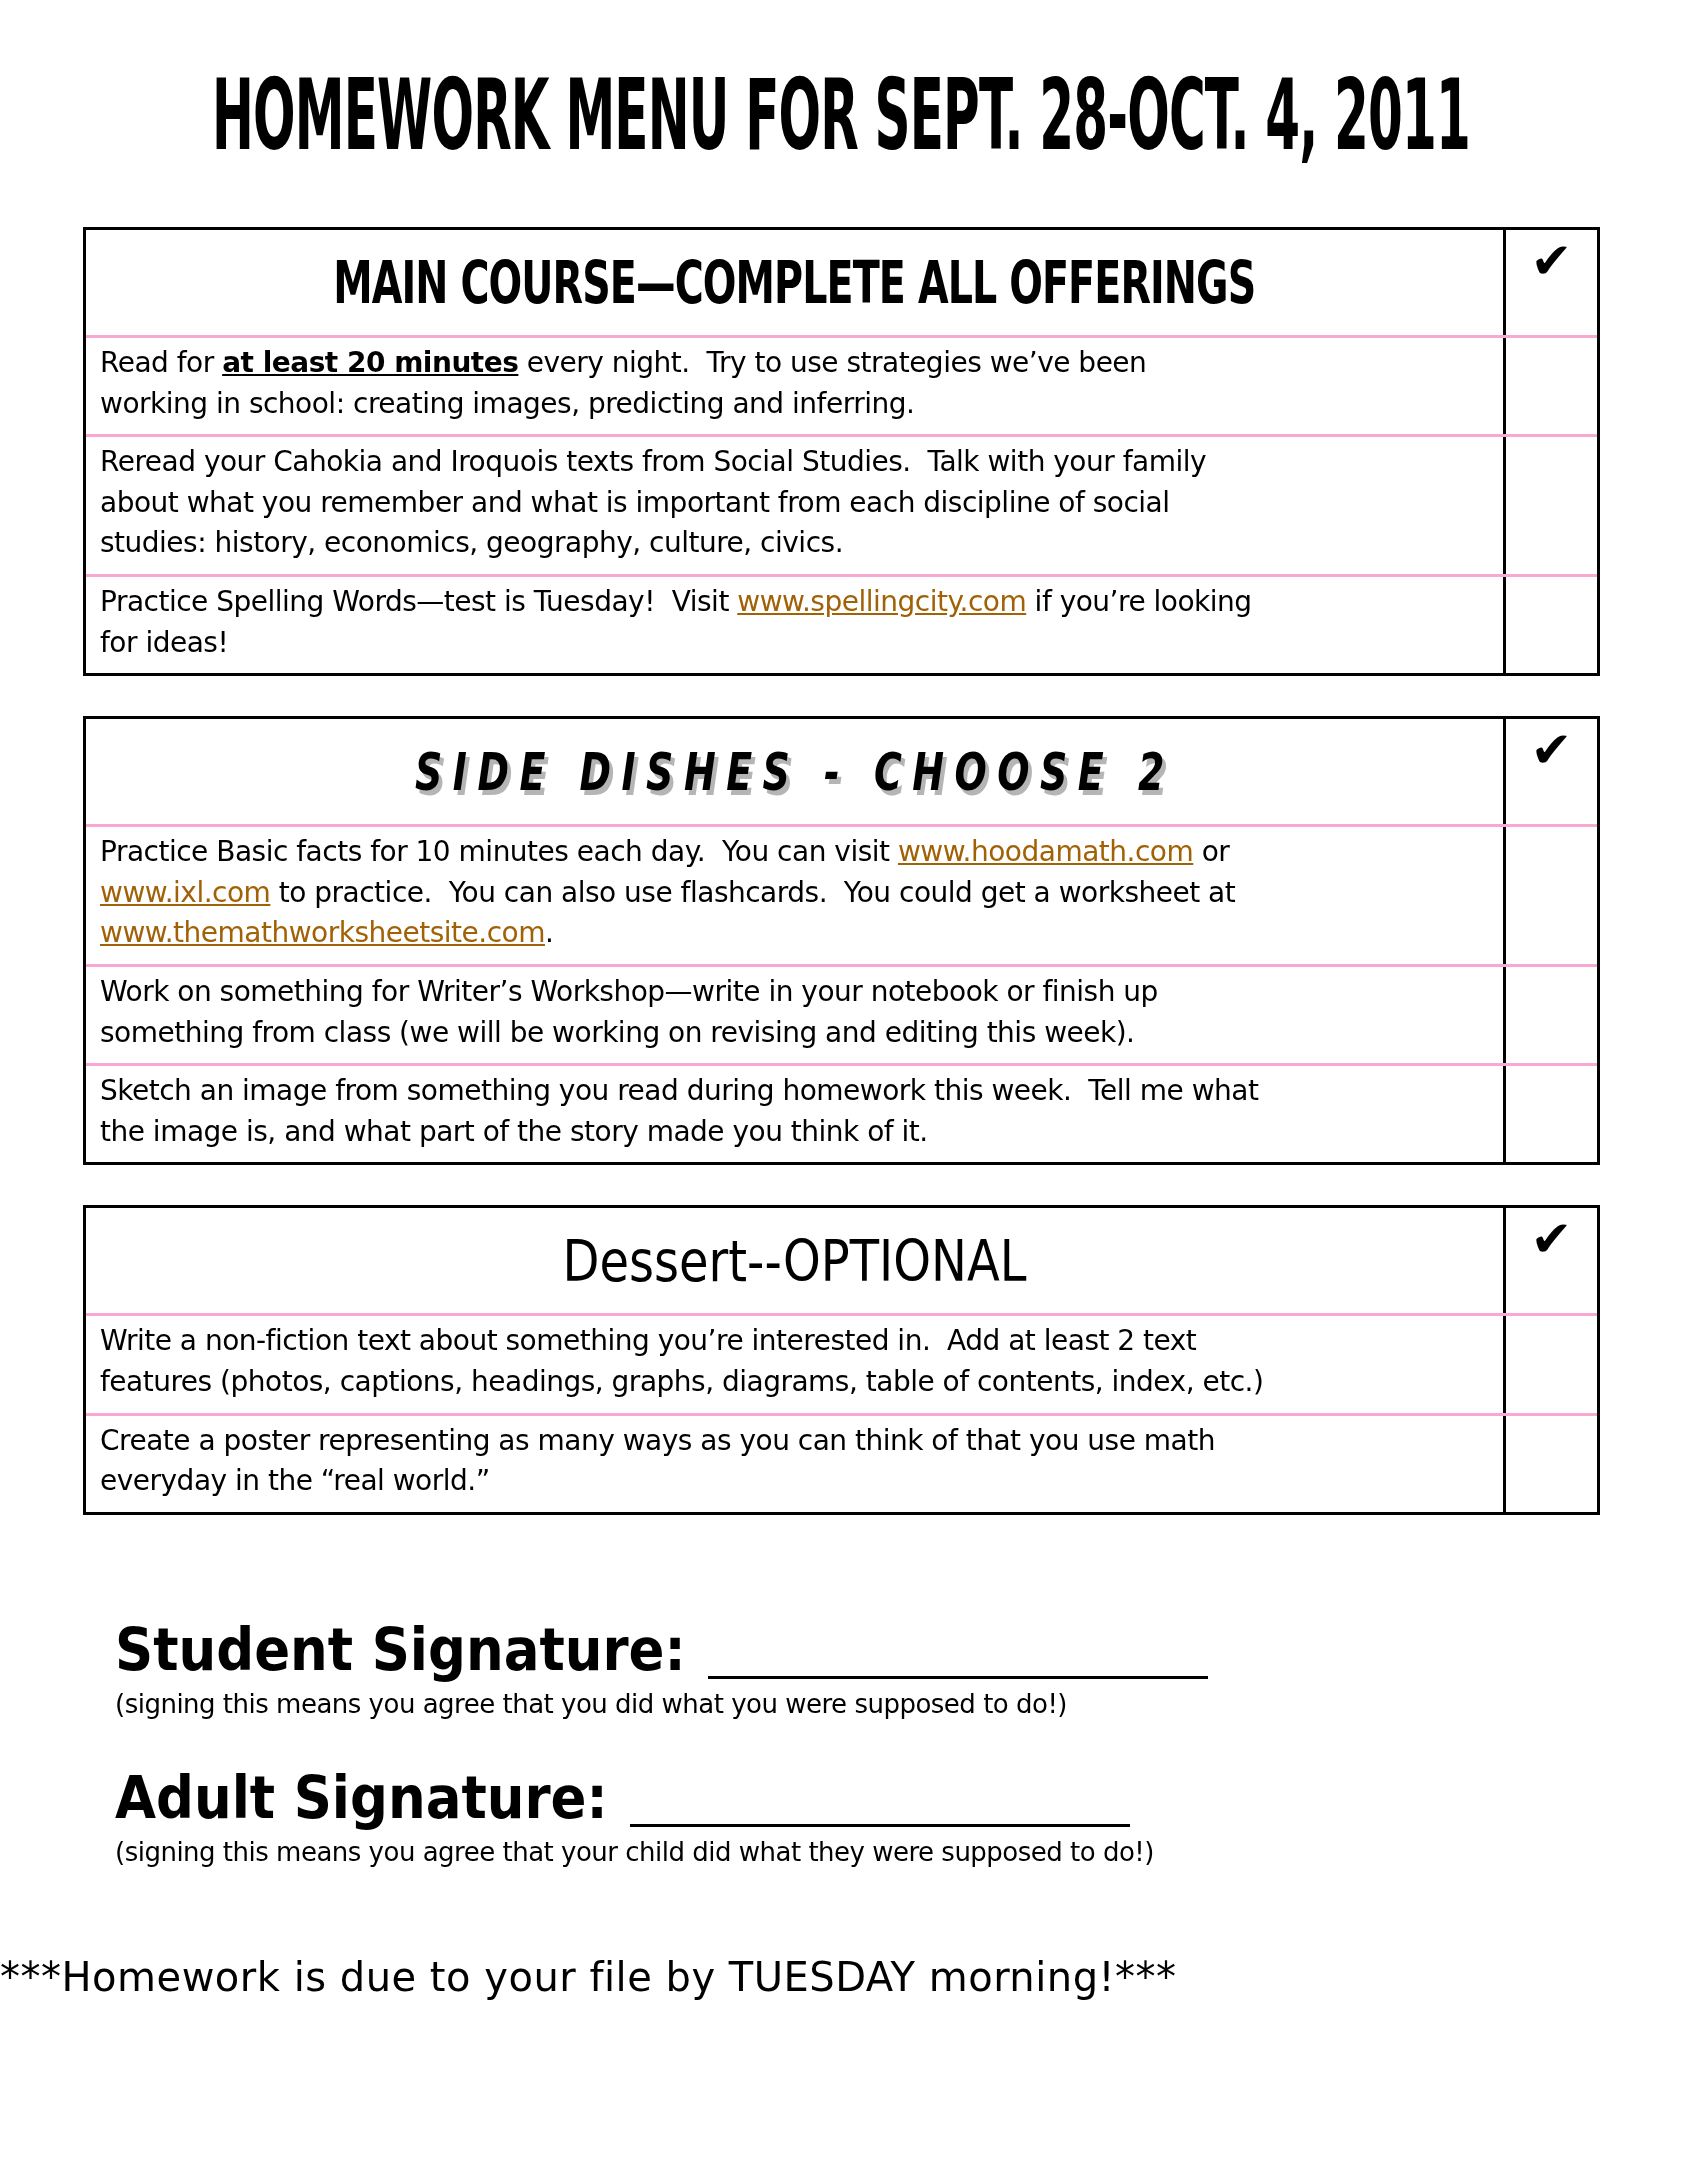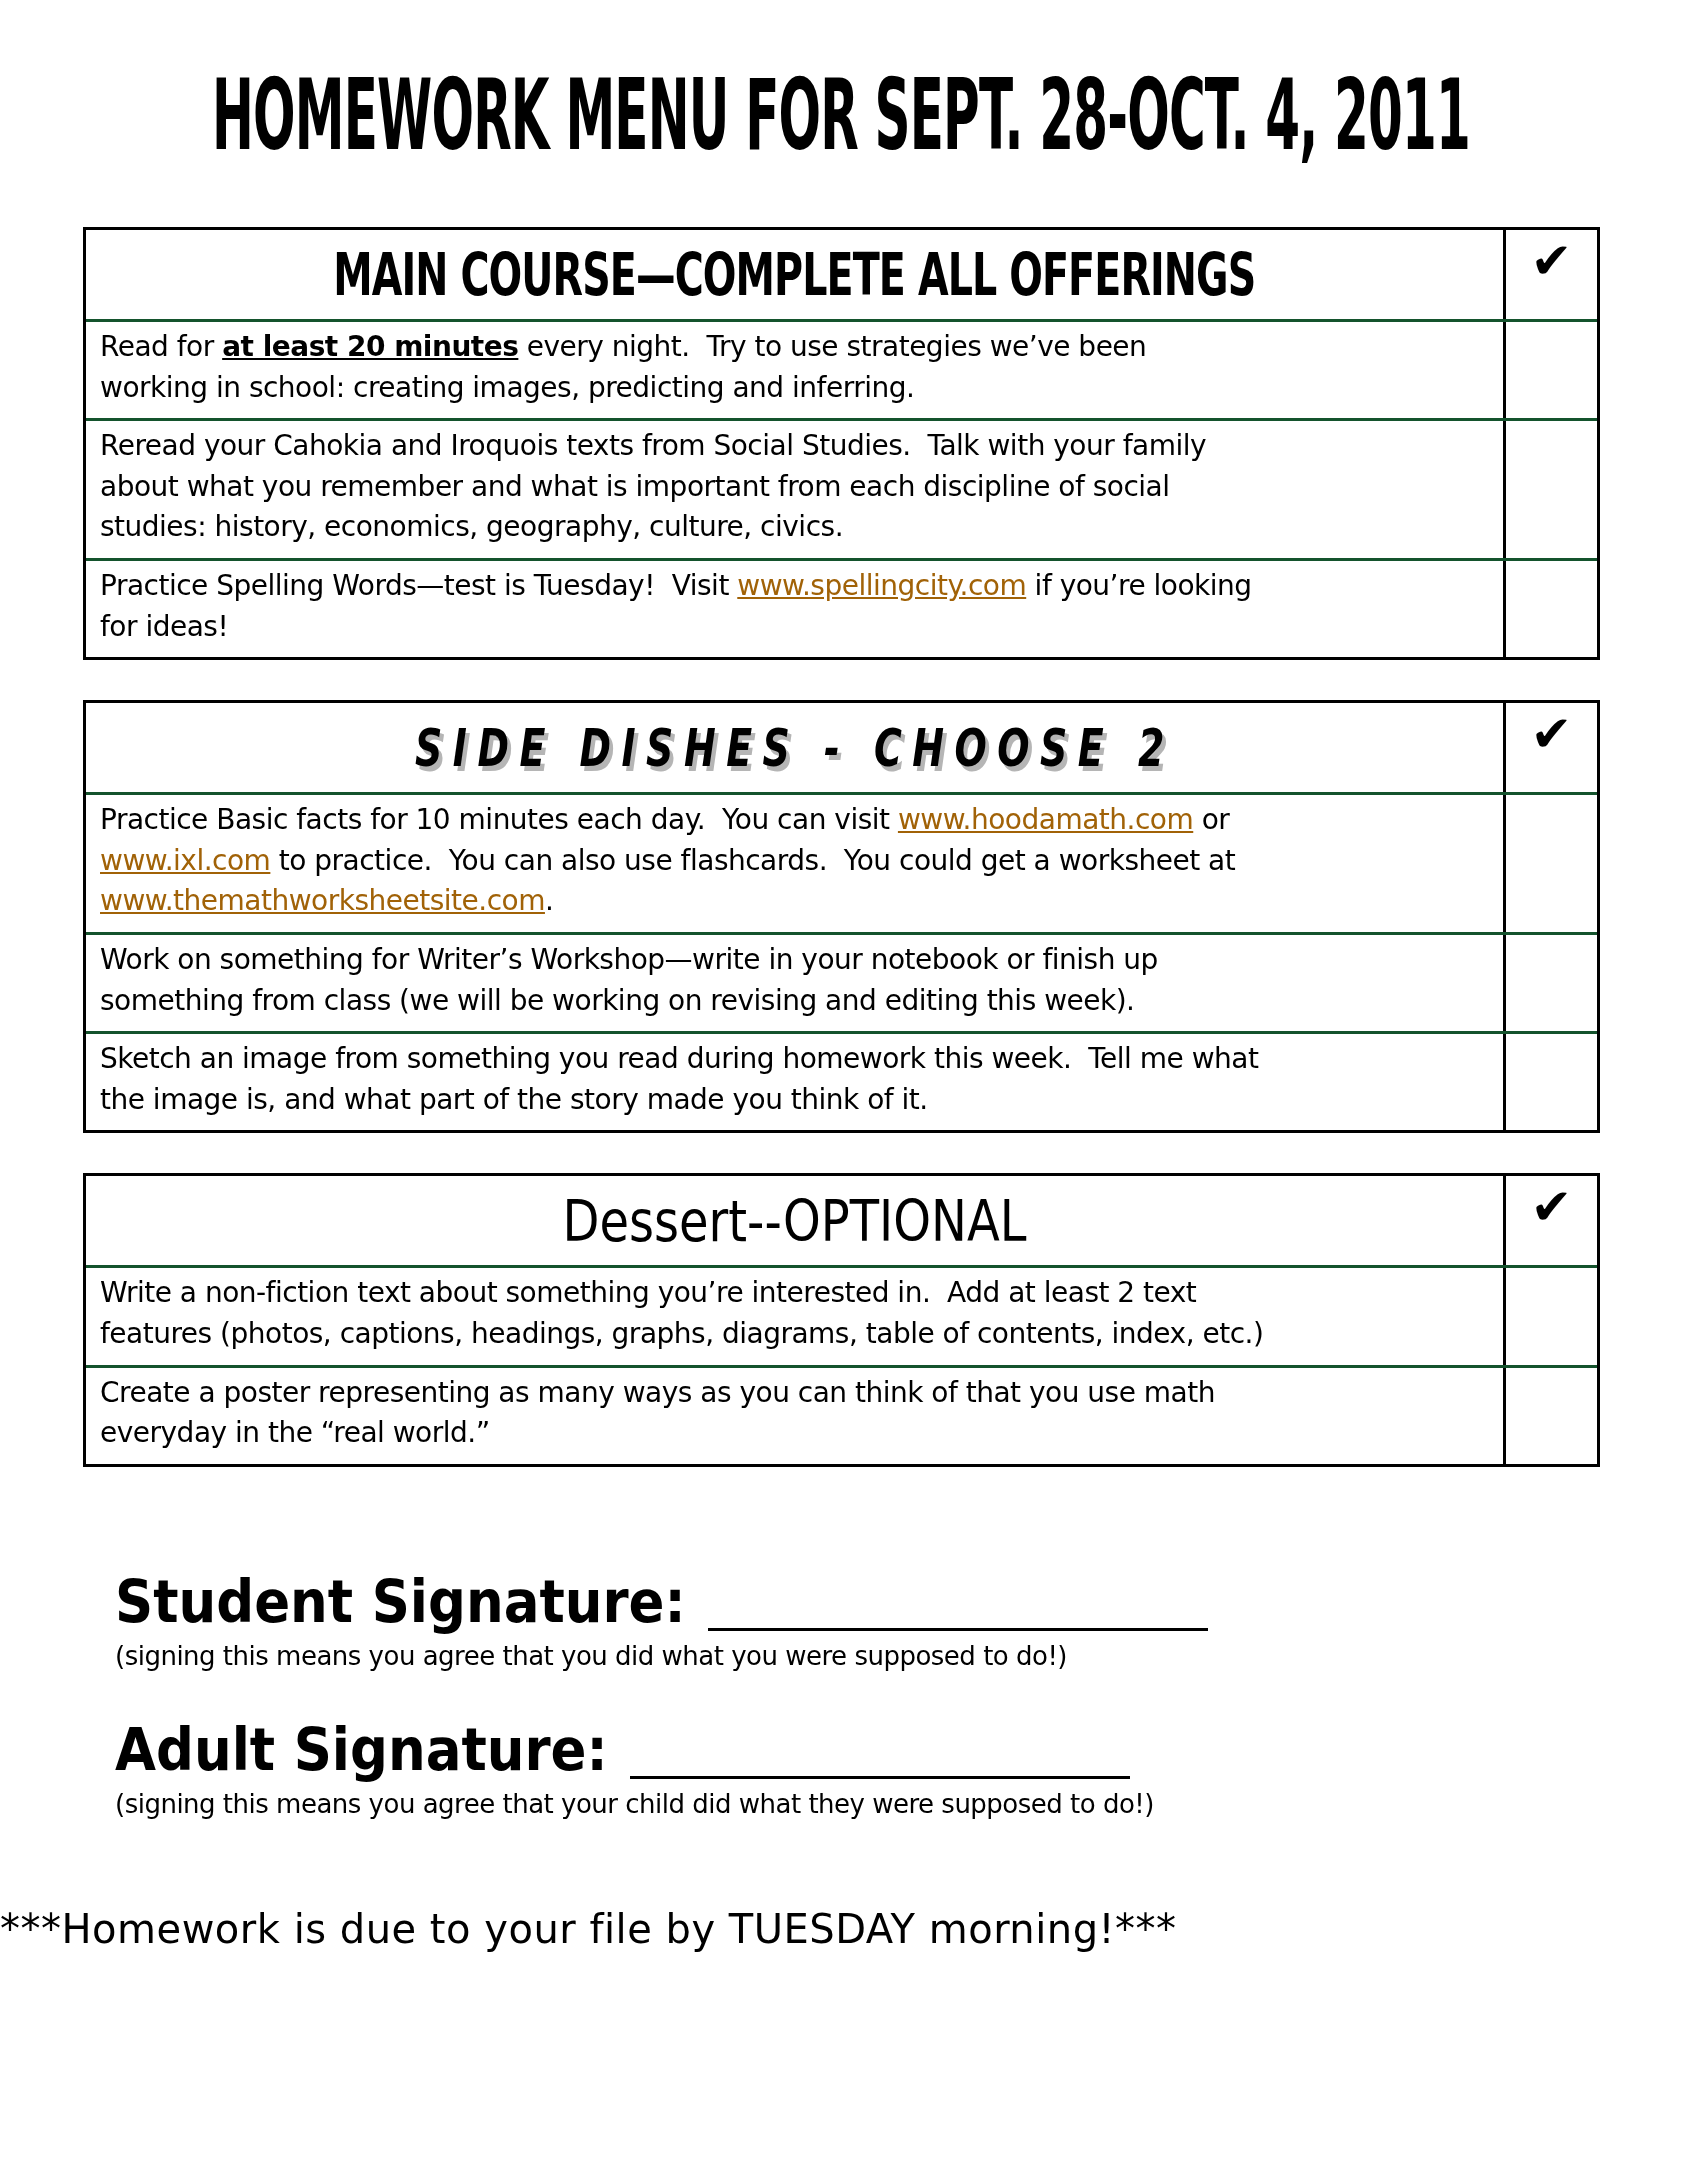--- a/index.html
+++ b/index.html
@@ -17,23 +17,23 @@
   .title {
     display:inline-block;
     font-size:61px; font-weight:900; letter-spacing:-1px;
     transform:scale(0.82,1.62); transform-origin:center top;
     white-space:nowrap;
   }
 
   
   .menu-tables { margin:51px 83px 0 83px; }
   .menu-table { border:3px solid #000; margin-bottom:40px; background:#fff; }
-  .tr { display:flex; border-top:3px solid #14532d; }
+  .tr { display:flex; border-top:3px solid #f9a8d4; }
   .tr:first-child { border-top:none; }
-  .th { flex:1; text-align:left; padding:16px 10px; min-height:57px;
+  .th { flex:1; text-align:left; padding:24px 10px; min-height:57px;
         display:flex; align-items:center; justify-content:center; }
   .td {
     flex:1; padding:5px 8px 10px 14px;
     font-size:28px; line-height:1.45; letter-spacing:-0.5px;
     white-space:pre-wrap;
   }
   .check-cell {
     width:91px; flex:none; border-left:3px solid #000;
     display:flex; align-items:flex-start; justify-content:center;
     font-size:50px; font-weight:900; line-height:1.1;

